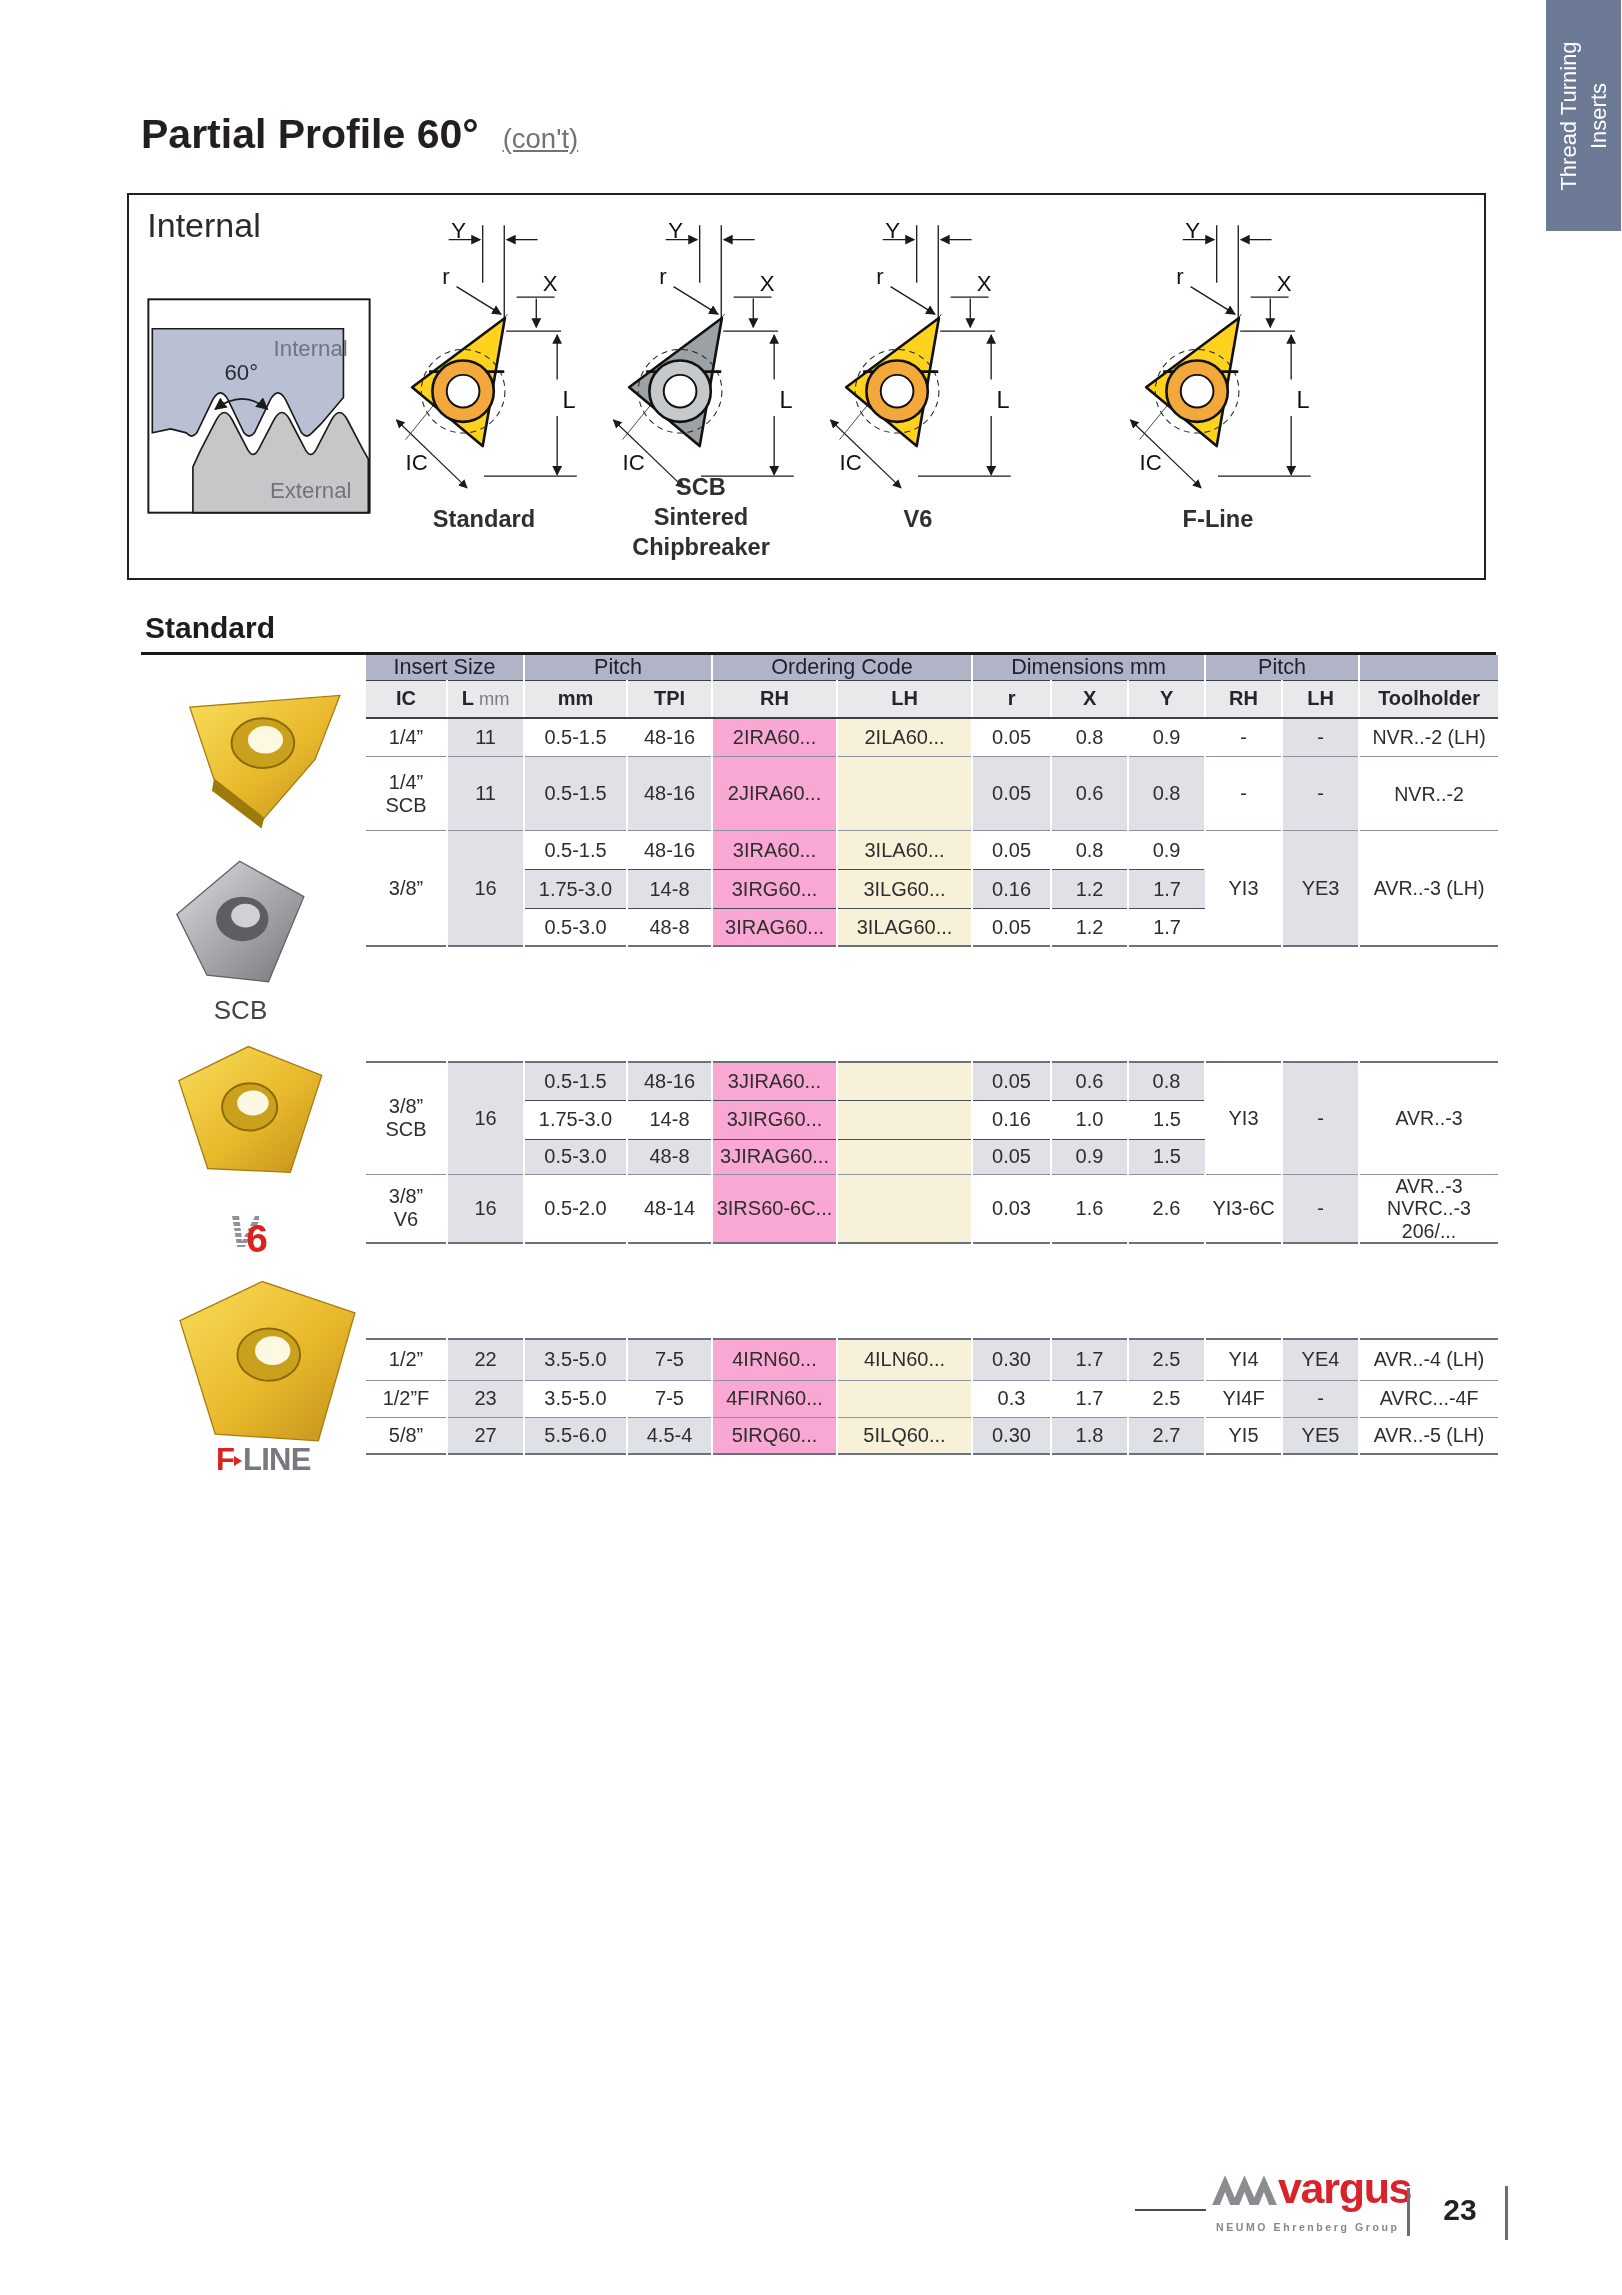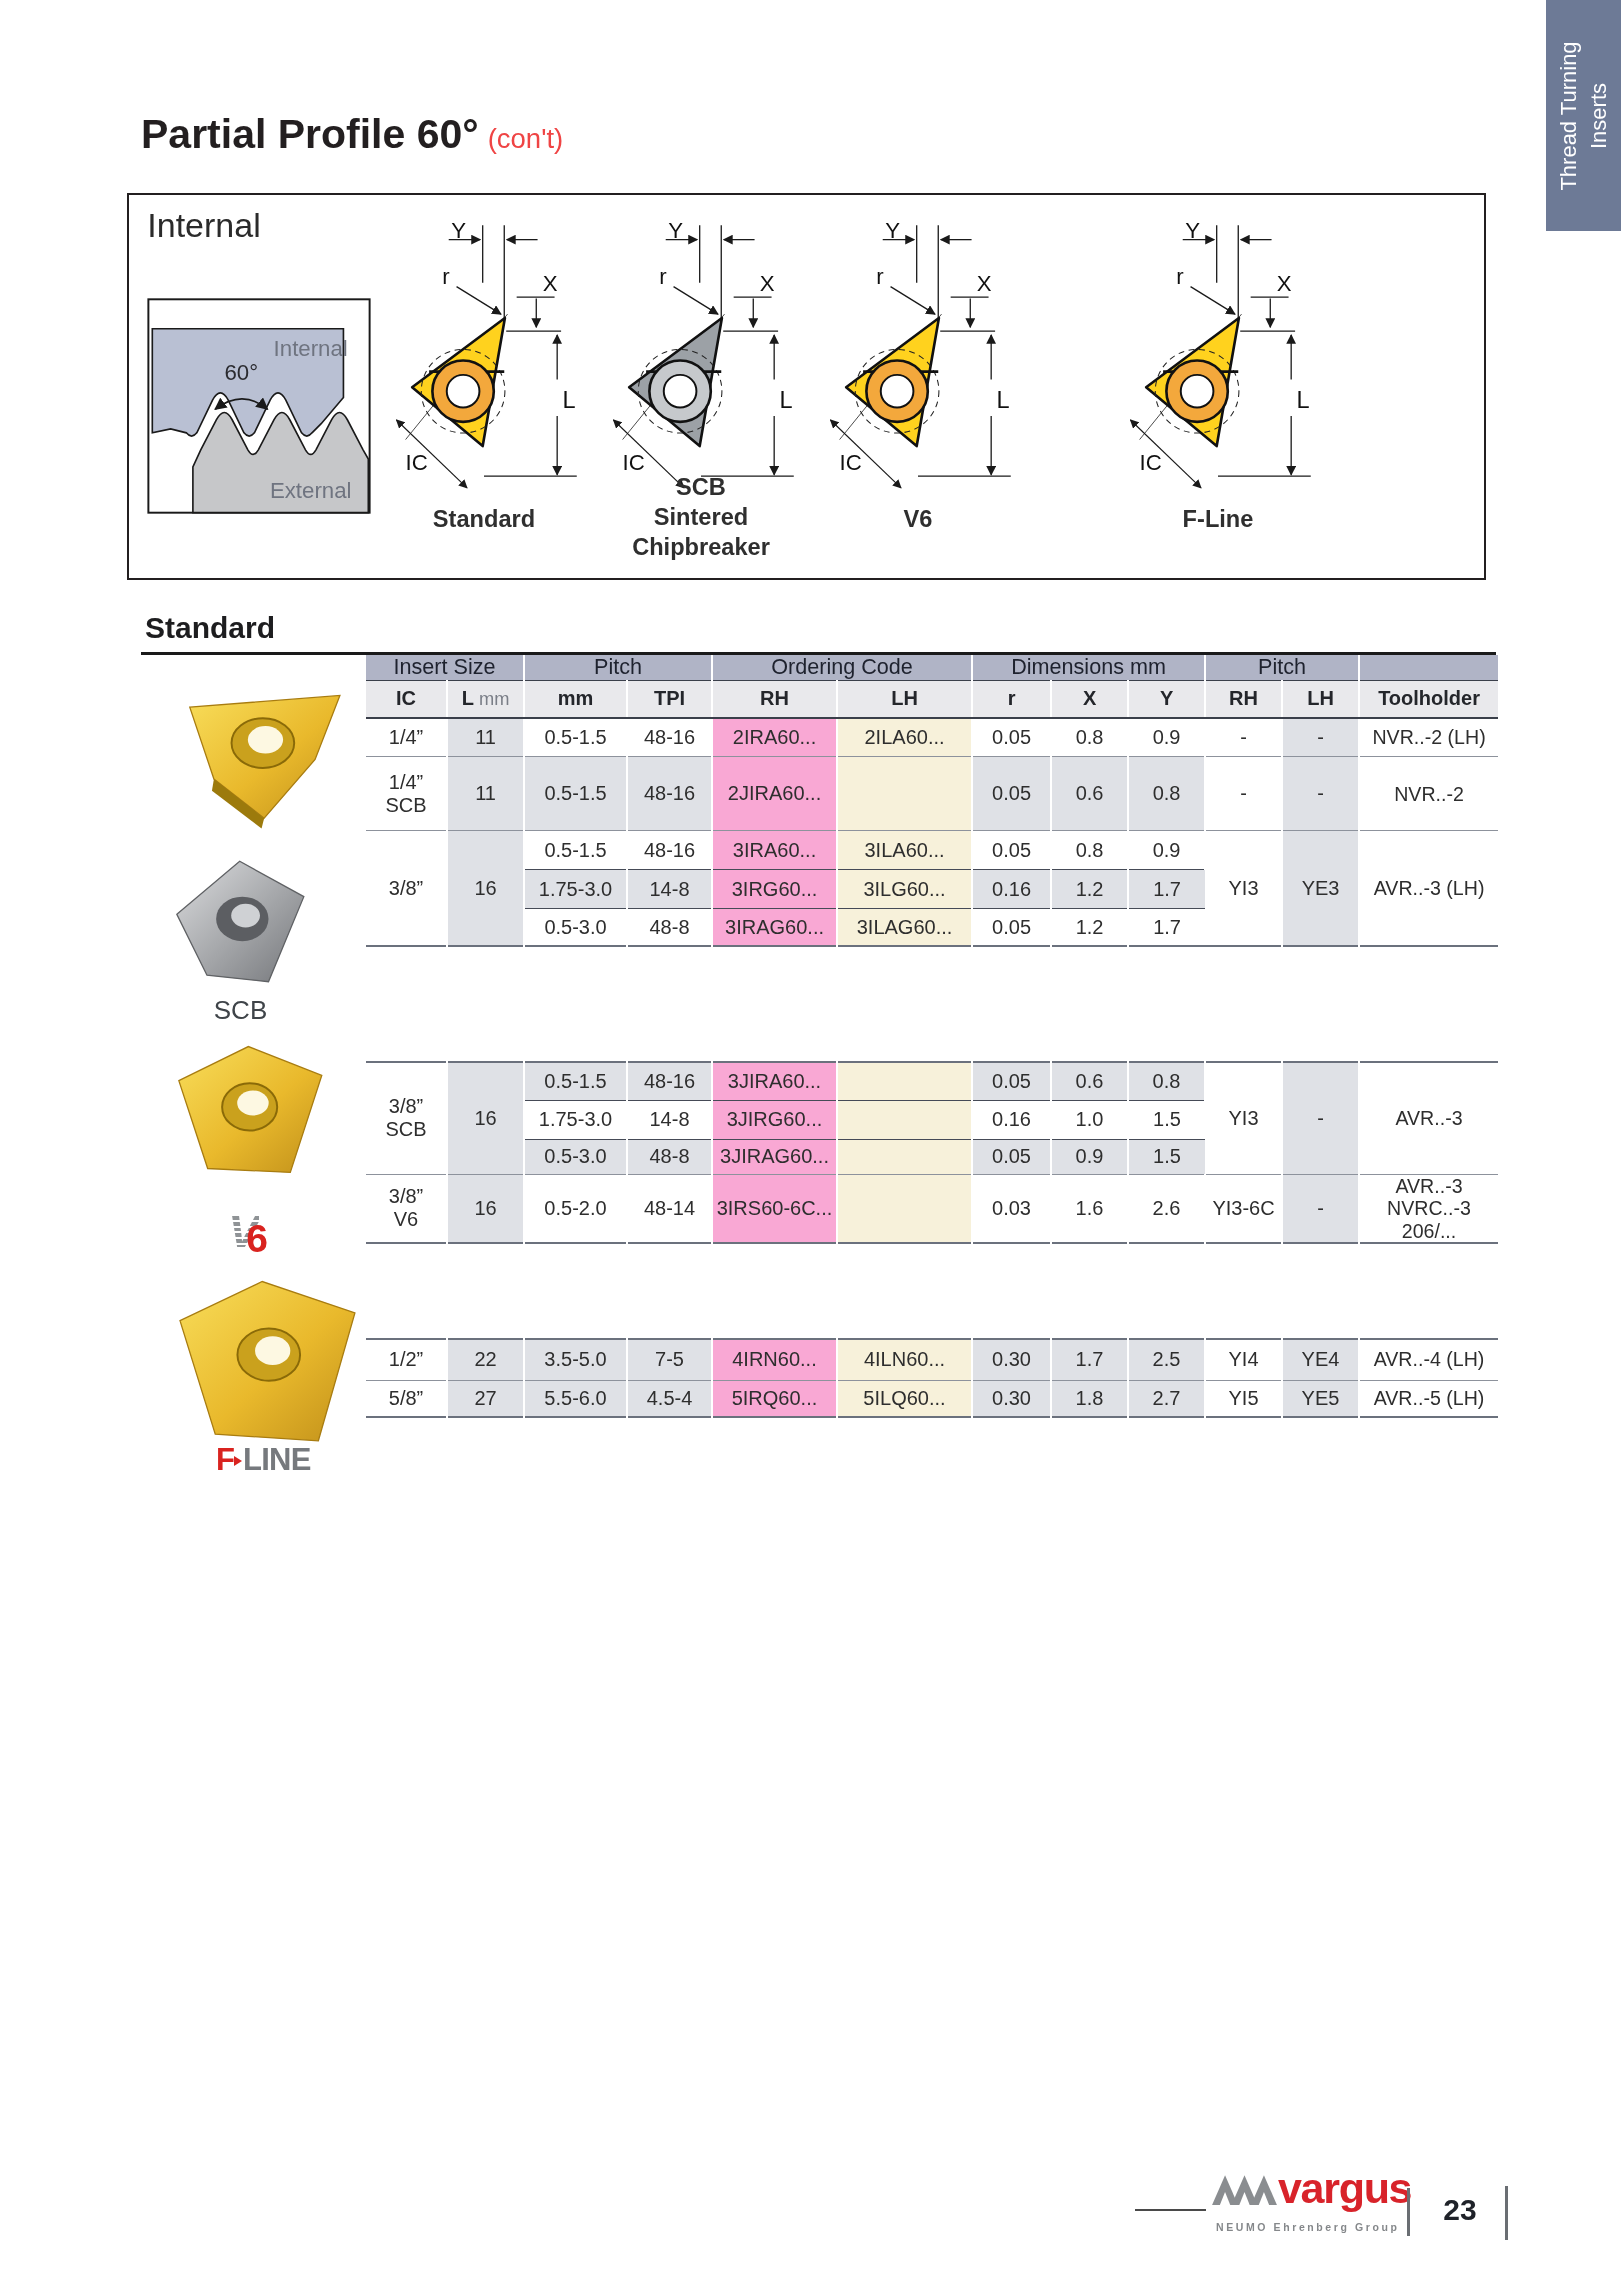--- a/index.html
+++ b/index.html
@@ -5,21 +5,21 @@
   html,body{margin:0;padding:0;}
   body{
     width:1623px;height:2295px;position:relative;background:#ffffff;
     font-family:"Liberation Sans",sans-serif;color:#2e2e2e;overflow:hidden;
   }
   .abs{position:absolute;}
 
   
   .page-title{left:141px;top:111px;}
   .page-title .t1{font-size:41px;font-weight:800;color:#231f20;letter-spacing:0px;}
-  .page-title .t2{font-size:27.5px;font-weight:400;color:#ef4444;margin-left:6px;}
+  .page-title .t2{font-size:27.5px;font-weight:400;color:#737373;margin-left:21px;text-decoration:underline;}
 
   
   .side-tab{left:1546px;top:0;width:75px;height:231px;background:#6d7a96;}
   .side-tab-text{position:absolute;top:50%;left:50%;
     transform:translate(-50%,-50%) rotate(-90deg);
     white-space:nowrap;text-align:center;color:#ffffff;font-size:22px;line-height:1.35;}
 
   
   .panel{left:127px;top:193px;width:1355px;height:383px;border:2px solid #231f20;background:#fff;}
   .panel-label{position:absolute;left:18.3px;top:10.5px;font-size:34px;color:#2b2b2b;}
@@ -368,20 +368,34 @@
           <td class="rh">4IRN60...</td>
           <td class="lh">4ILN60...</td>
           <td class="r shade">0.30</td>
           <td class="x shade">1.7</td>
           <td class="y shade">2.5</td>
           <td class="arh">YI4</td>
           <td class="alh">YE4</td>
           <td class="th">AVR..-4 (LH)</td>
         </tr>
         <tr class="rowsep" style="height: 37px;">
+          <td class="ic">1/2”F</td>
+          <td class="l">23</td>
+          <td class="p">3.5-5.0</td>
+          <td class="t">7-5</td>
+          <td class="rh">4FIRN60...</td>
+          <td class="lh"></td>
+          <td class="r">0.3</td>
+          <td class="x">1.7</td>
+          <td class="y">2.5</td>
+          <td class="arh">YI4F</td>
+          <td class="alh">-</td>
+          <td class="th">AVRC...-4F</td>
+        </tr>
+        <tr class="rowsep" style="height: 37px;">
           <td class="ic">5/8”</td>
           <td class="l">27</td>
           <td class="p shade">5.5-6.0</td>
           <td class="t shade">4.5-4</td>
           <td class="rh">5IRQ60...</td>
           <td class="lh">5ILQ60...</td>
           <td class="r shade">0.30</td>
           <td class="x shade">1.8</td>
           <td class="y shade">2.7</td>
           <td class="arh">YI5</td>

